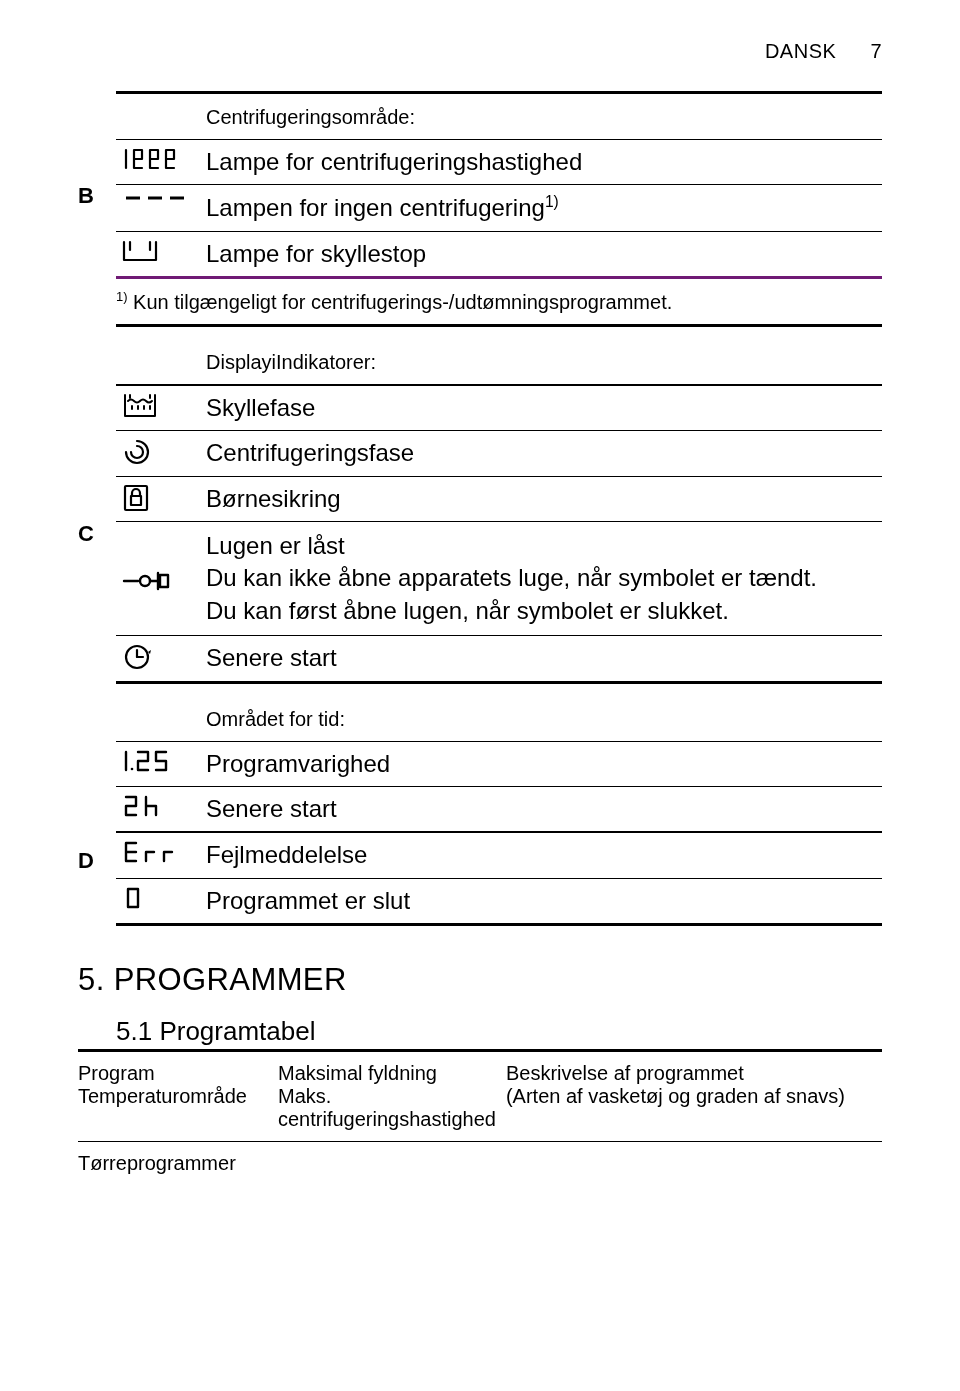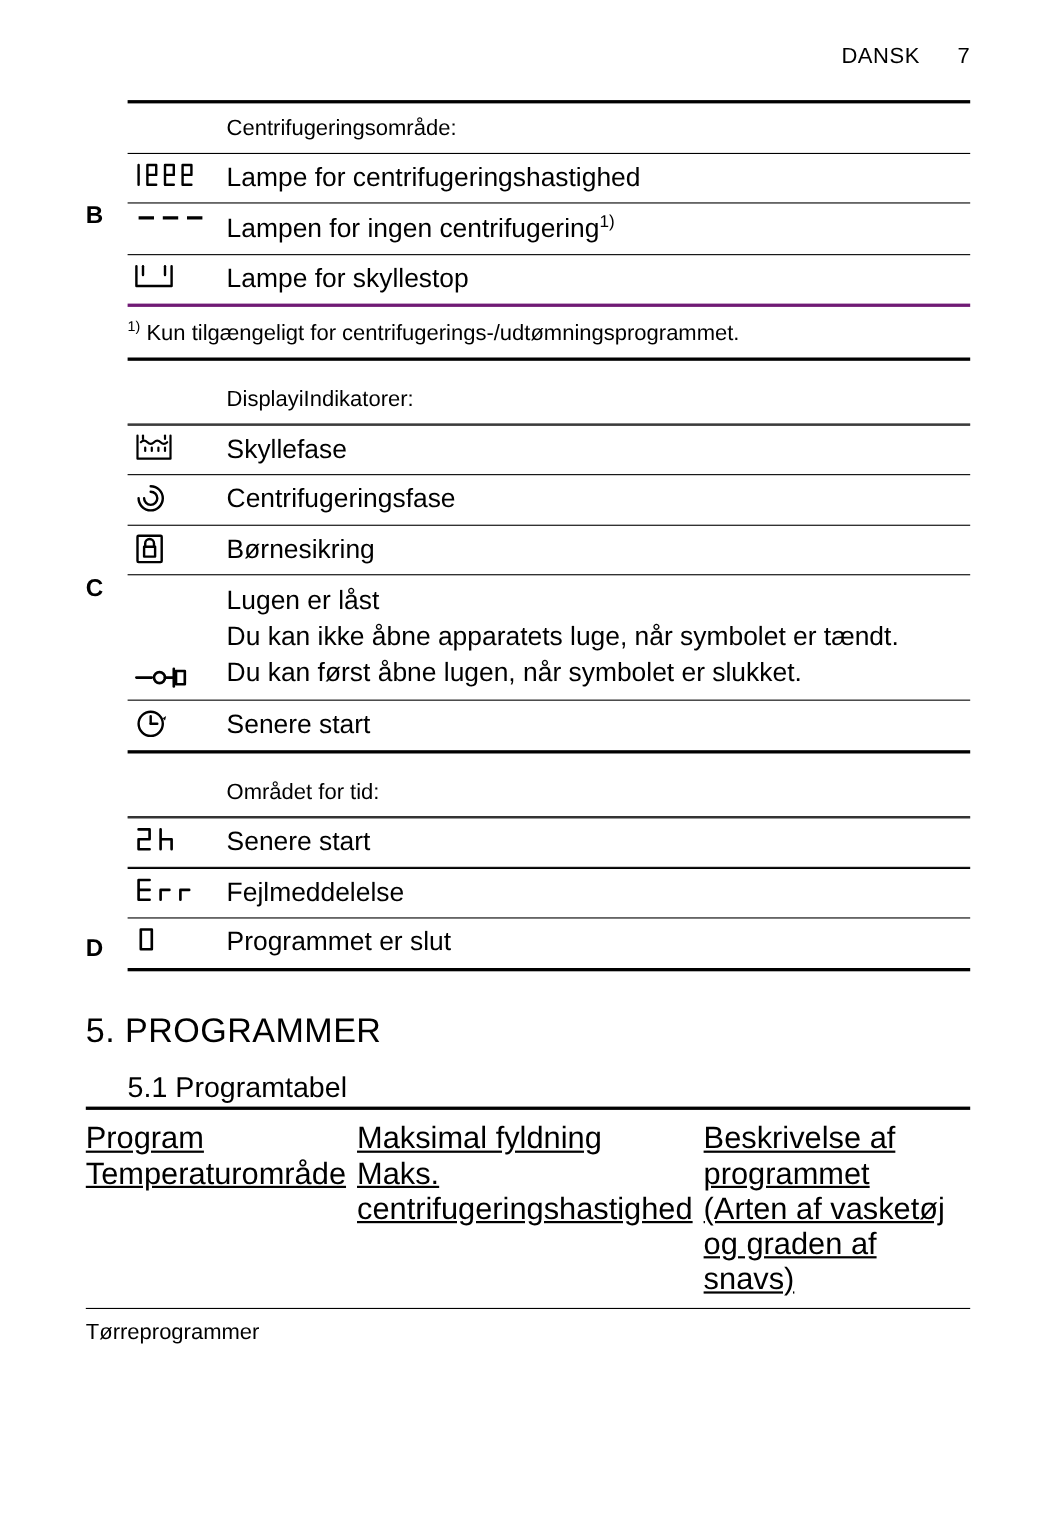--- a/index.html
+++ b/index.html
@@ -81,22 +81,21 @@
     margin: 0 0 2px 38px;
   }
   .prog-table {
     border-top: 3px solid #000;
     margin-bottom: 12px;
   }
   .prog-head {
     display:flex;
     padding: 10px 0;
     font-weight: 400;
-    font-size: 28px;
-    text-decoration: underline;
+    font-size: 20px;
   }
   .pcol1 { flex: 0 0 200px; padding-right:10px;}
   .pcol2 { flex: 0 0 200px; padding-right:10px;}
   .pcol3 { flex: 1; }
   .torre {
     border-top:1px solid #000;
     padding: 10px 0;
     font-weight:400;
     font-size:20px;
   }
@@ -215,21 +214,21 @@
         <rect x="3" y="3" width="22" height="24" rx="1"></rect>
         <path d="M10 13 v-3 a4 4 0 0 1 8 0 v3"></path>
         <rect x="9" y="13" width="10" height="9"></rect>
       </g>
         </svg>
     </div>
     <div class="desc-col">Børnesikring</div>
   </div>
   <div class="thin-top"></div>
 
-  <div class="row" style="align-items:flex-end; padding:8px 0;">
+  <div class="row" style="align-items:center; padding:8px 0;">
     <div class="icon-col" style="padding-top:4px">
       <svg width="48" height="24" viewBox="0 0 48 24">
           <g stroke="#000" stroke-width="2.4" fill="none" stroke-linecap="round" stroke-linejoin="round">
         <line x1="2" y1="12" x2="16" y2="12"></line>
         <circle cx="23" cy="12" r="5"></circle>
         <line x1="28" y1="12" x2="36" y2="12"></line>
         <line x1="36" y1="4" x2="36" y2="20"></line>
         <rect x="38" y="6" width="8" height="12"></rect>
       </g>
         </svg>
@@ -256,20 +255,33 @@
   <div class="thick-top"></div>
 </div>
 
 <div class="block">
   <div class="row header-row" style="padding-top:4px">
     <div class="icon-col"></div>
     <div class="desc-col section-title">Området for tid:</div>
   </div>
   <div class="thin-top"></div>
 
+  <div class="row">
+    <div class="icon-col">
+      <svg width="62" height="26" viewBox="0 0 62 26">
+          <g stroke="#000" stroke-width="2.4" fill="none" stroke-linecap="round">
+        <line x1="4" y1="4" x2="4" y2="22"></line>
+        <circle cx="10" cy="21" r="1.3" fill="#000" stroke="none"></circle>
+        <path d="M16 4 h10 M26 4 v9 M16 13 h10 M16 13 v9 M16 22 h10"></path>
+        <path d="M34 4 h10 M34 4 v9 M34 13 h10 M44 13 v9 M34 22 h10"></path>
+      </g>
+        </svg>
+    </div>
+    <div class="desc-col">Programvarighed</div>
+  </div>
   <div class="thin-top"></div>
 
   <div class="letter" style="top:146px">D</div>
 
   <div class="row">
     <div class="icon-col">
       <svg width="50" height="26" viewBox="0 0 50 26">
           <g stroke="#000" stroke-width="2.4" fill="none" stroke-linecap="round">
         <path d="M4 4 h10 M14 4 v9 M4 13 h10 M4 13 v9 M4 22 h10"></path>
         <path d="M24 4 v18 M24 13 h10 M34 13 v9"></path>

